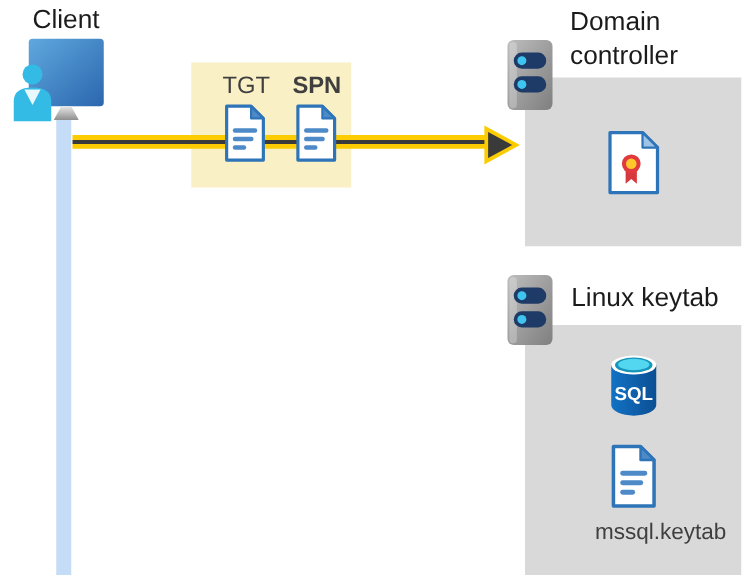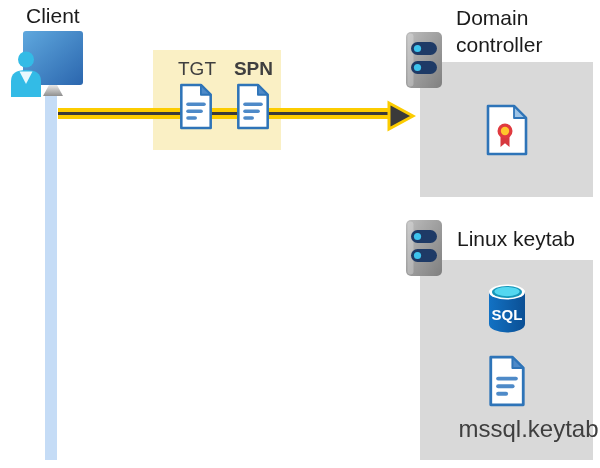--- a/index.html
+++ b/index.html
@@ -41,21 +41,21 @@
   .dc-server{left:405px;top:31px;width:38px;height:58px;}
   .dc-label{left:456px;top:4px;width:132px;line-height:27px;}
 
   
   .ls-panel{left:420px;top:260px;width:173px;height:200px;background:#D9D9D9;
     display:flex;flex-direction:column;align-items:center;}
   .ls-server{left:405px;top:219px;width:38px;height:58px;}
   .ls-label{left:457px;top:227px;white-space:nowrap;}
   .sql-icon{margin-top:23px;}
   .keytab-doc{margin-top:21px;}
-  .keytab-label{margin-top:8px;font-size:24px;color:#3f3f3f;margin-left:44px;}
+  .keytab-label{margin-top:8px;font-size:18px;color:#3f3f3f;margin-left:44px;}
 </style>
 </head>
 <body>
 
 <div id="canvas">
 
   <div class="abs v-line"></div>
 
   <div class="abs bold-label client-label">Client</div>
 

